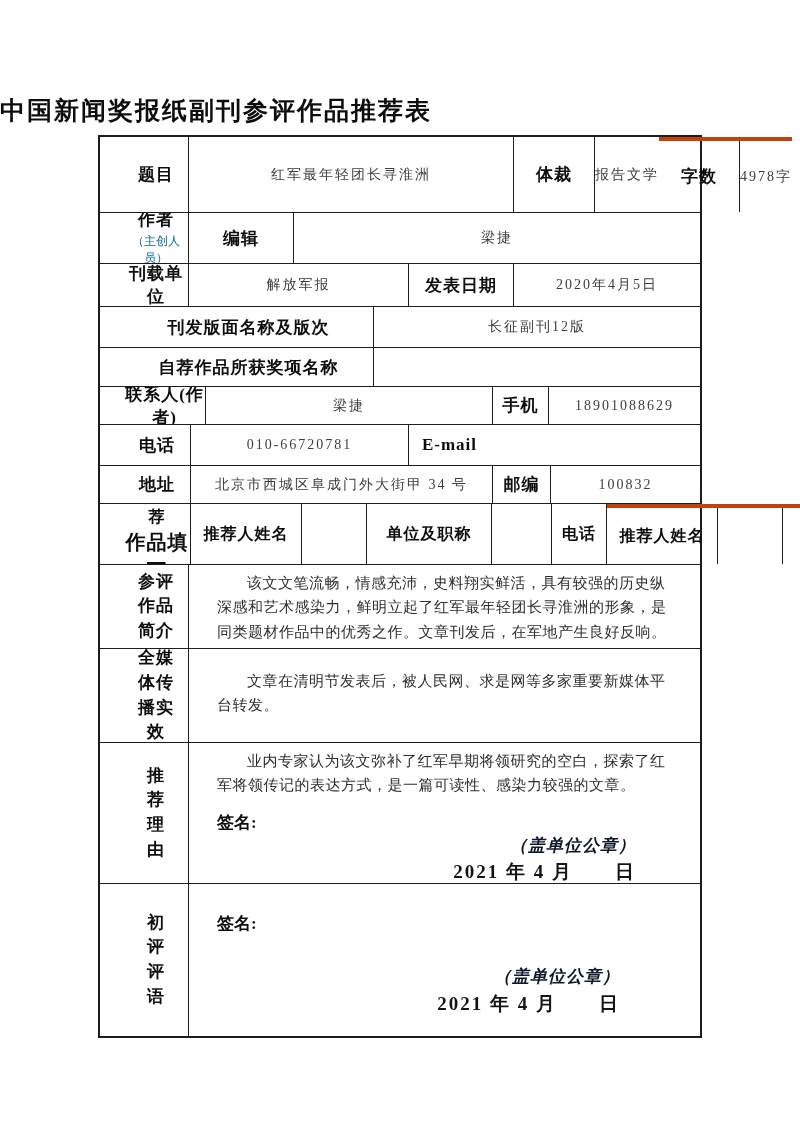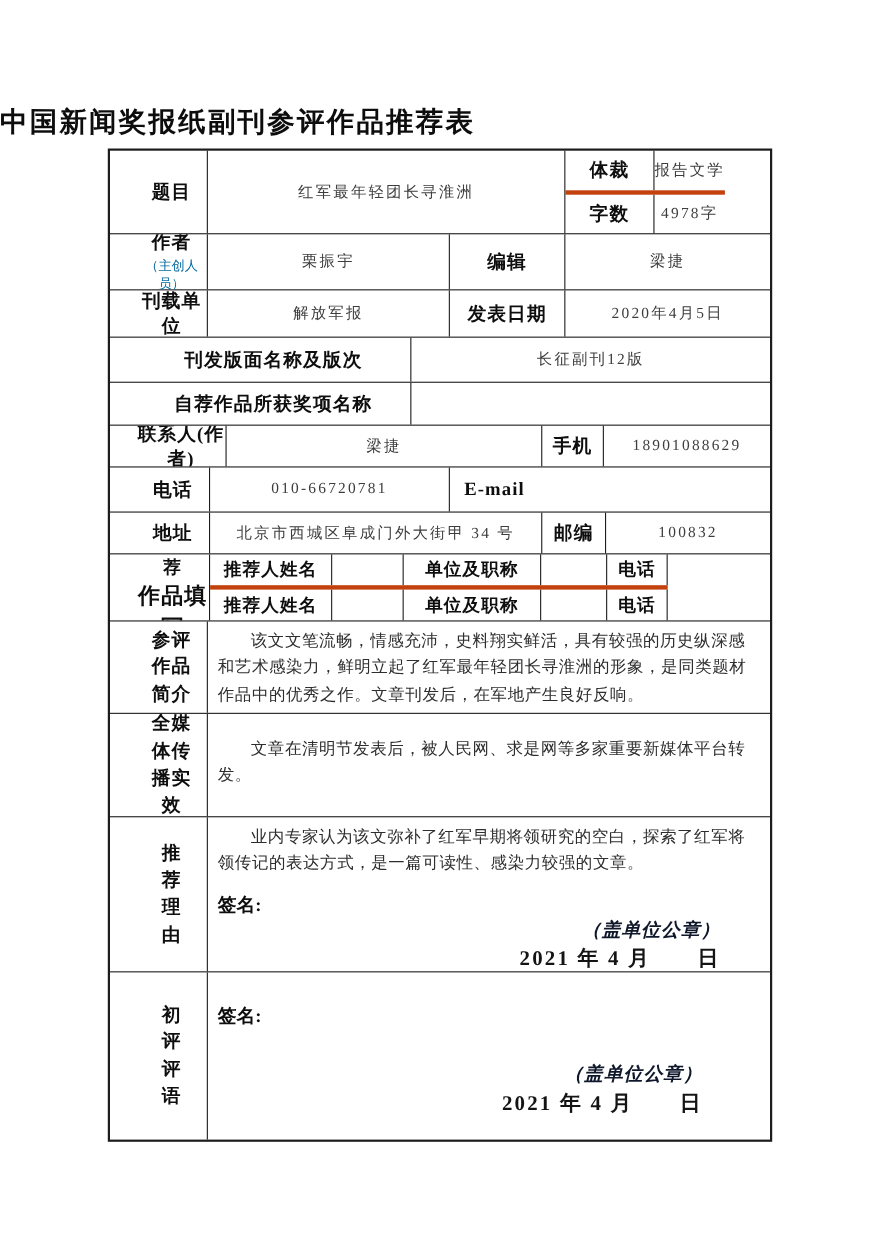--- a/index.html
+++ b/index.html
@@ -17,29 +17,29 @@
   }
   .tr{display:flex;border-top:1px solid #1c1c1c;}
   .tr.first{border-top:none;}
   .td{
     border-left:1px solid #1c1c1c;box-sizing:border-box;
     display:flex;align-items:center;justify-content:center;
     text-align:center;overflow:hidden;flex:0 0 auto;
   }
   .td.nb{border-left:none;padding-left:24px;}
   .td.grow{flex:1 1 auto;}
-  .subcol{display:flex;flex-direction:column;border-left:1px solid #1c1c1c;box-sizing:border-box;flex:0 0 auto;}
+  .subcol{display:flex;flex-direction:row;border-left:1px solid #1c1c1c;box-sizing:border-box;flex:0 0 auto;}
   .subrow{display:flex;flex:1 1 auto;}
   .subrow + .subrow{border-top:4px solid #c2410c;}
   .subrow .td:first-child{border-left:none;}
   .label{font-weight:bold;font-size:17px;color:#0e0e0e;letter-spacing:1px;}
   .label-sm{font-weight:normal;font-size:12px;color:#0369a1;}
   .value{font-size:14px;color:#3d3d3d;letter-spacing:2px;}
   .vstack{display:flex;flex-direction:column;align-items:center;justify-content:center;line-height:1.45;}
-  .block{display:block;text-align:left;padding:6px 9px;}
+  .block{display:block;text-align:left;padding:6px 28px;}
   .para{font-size:15px;color:#2e2e2e;line-height:1.62;text-indent:2em;margin:0;letter-spacing:0.5px;}
   .sign{font-weight:bold;font-size:17px;color:#0e0e0e;margin:0;}
   .stampblock{text-align:right;line-height:1.45;margin:0;}
   .stamp{font-weight:bold;font-size:17px;color:#0f172a;letter-spacing:1px;font-style:italic;}
   .dateline{font-weight:600;font-size:19px;color:#141414;letter-spacing:2px;}
 </style>
 </head>
 <body>
 
 <h1 class="page-title">中国新闻奖报纸副刊参评作品推荐表</h1>
@@ -59,21 +59,20 @@
         <div class="td grow value">4978字</div>
       </div>
     </div>
   </div>
 
   <div class="tr" style="height:50px">
     <div class="td nb vstack" style="width:88px">
       <span class="label">作者</span>
       <span class="label-sm">（主创人员）</span>
     </div>
-    <div class="td value" style="width:220px">栗振宇</div>
     <div class="td label" style="width:105px">编辑</div>
     <div class="td grow value">梁捷</div>
   </div>
 
   <div class="tr" style="height:42px">
     <div class="td nb label" style="width:88px">刊载单位</div>
     <div class="td value" style="width:220px">解放军报</div>
     <div class="td label" style="width:105px">发表日期</div>
     <div class="td grow value">2020年4月5日</div>
   </div>

